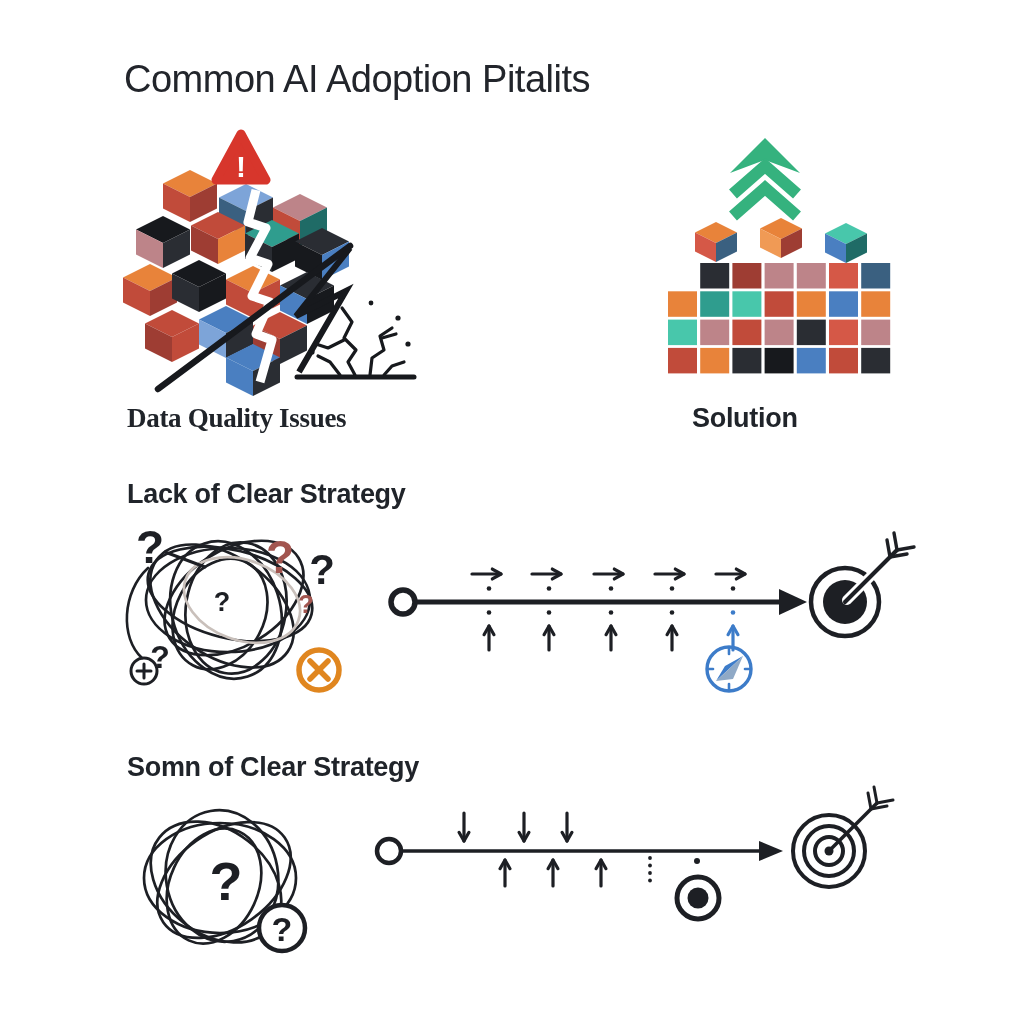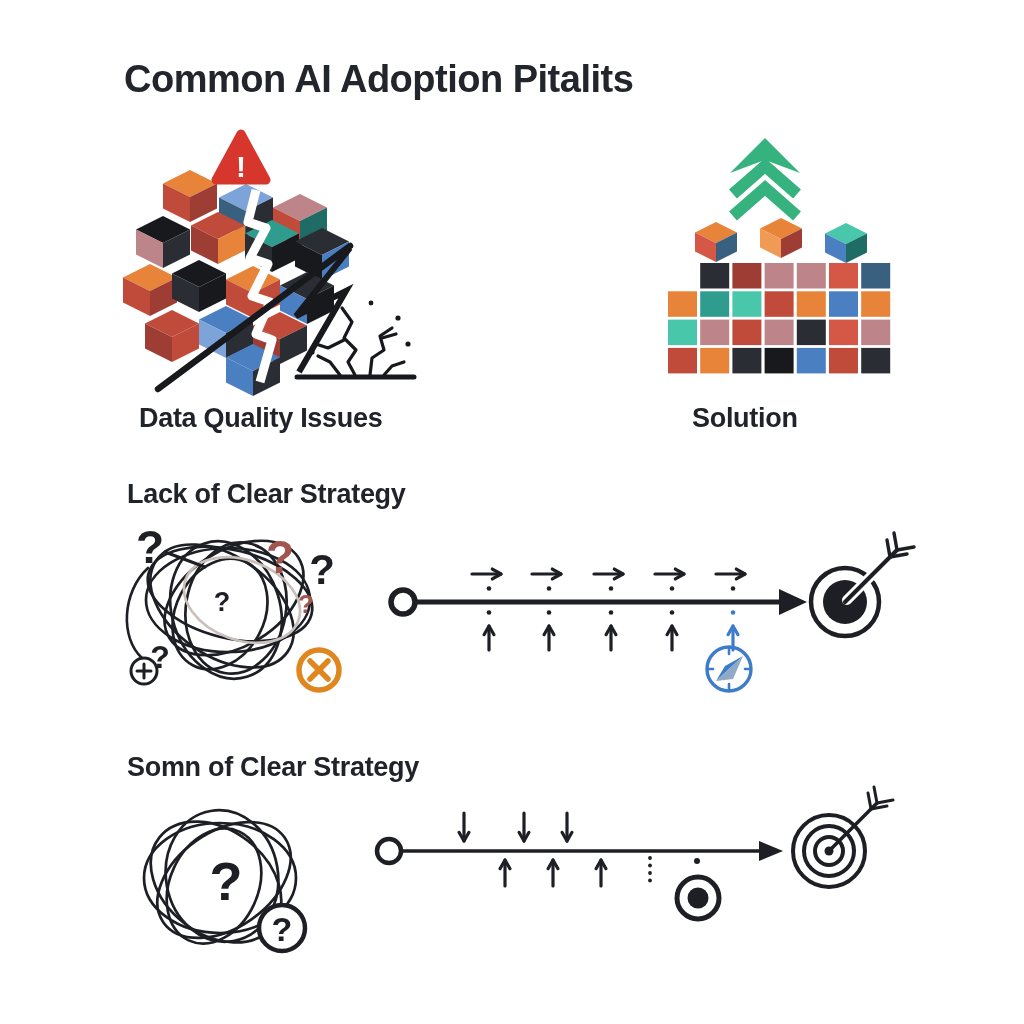--- a/index.html
+++ b/index.html
@@ -1,21 +1,21 @@
 <!DOCTYPE html>
 <html><head>
 <meta charset="utf-8">
 <style>
   html,body{margin:0;padding:0;background:#ffffff;}
   .canvas{position:relative;width:1024px;height:1024px;background:#ffffff;overflow:hidden;
           font-family:"Liberation Sans",sans-serif;}
-  .title{position:absolute;left:124px;top:58px;font-size:38px;font-weight:700;
+  .title{position:absolute;left:124px;top:58px;font-size:38px;font-weight:400;
          letter-spacing:-0.5px;color:#22252b;}
   .label{position:absolute;font-size:27px;font-weight:700;letter-spacing:-0.3px;color:#20242a;}
-  .l1{left:139px;top:403px;}
+  .l1{left:127px;top:403px;font-family:Liberation Serif, serif;}
   .l2{left:692px;top:403px;}
   .l3{left:127px;top:479px;}
   .l4{left:127px;top:752px;}
   #art{position:absolute;left:0;top:0;}
   .q{font-family:"Liberation Sans",sans-serif;font-weight:700;}
 </style>
 </head>
 <body>
 
 <div class="canvas">

